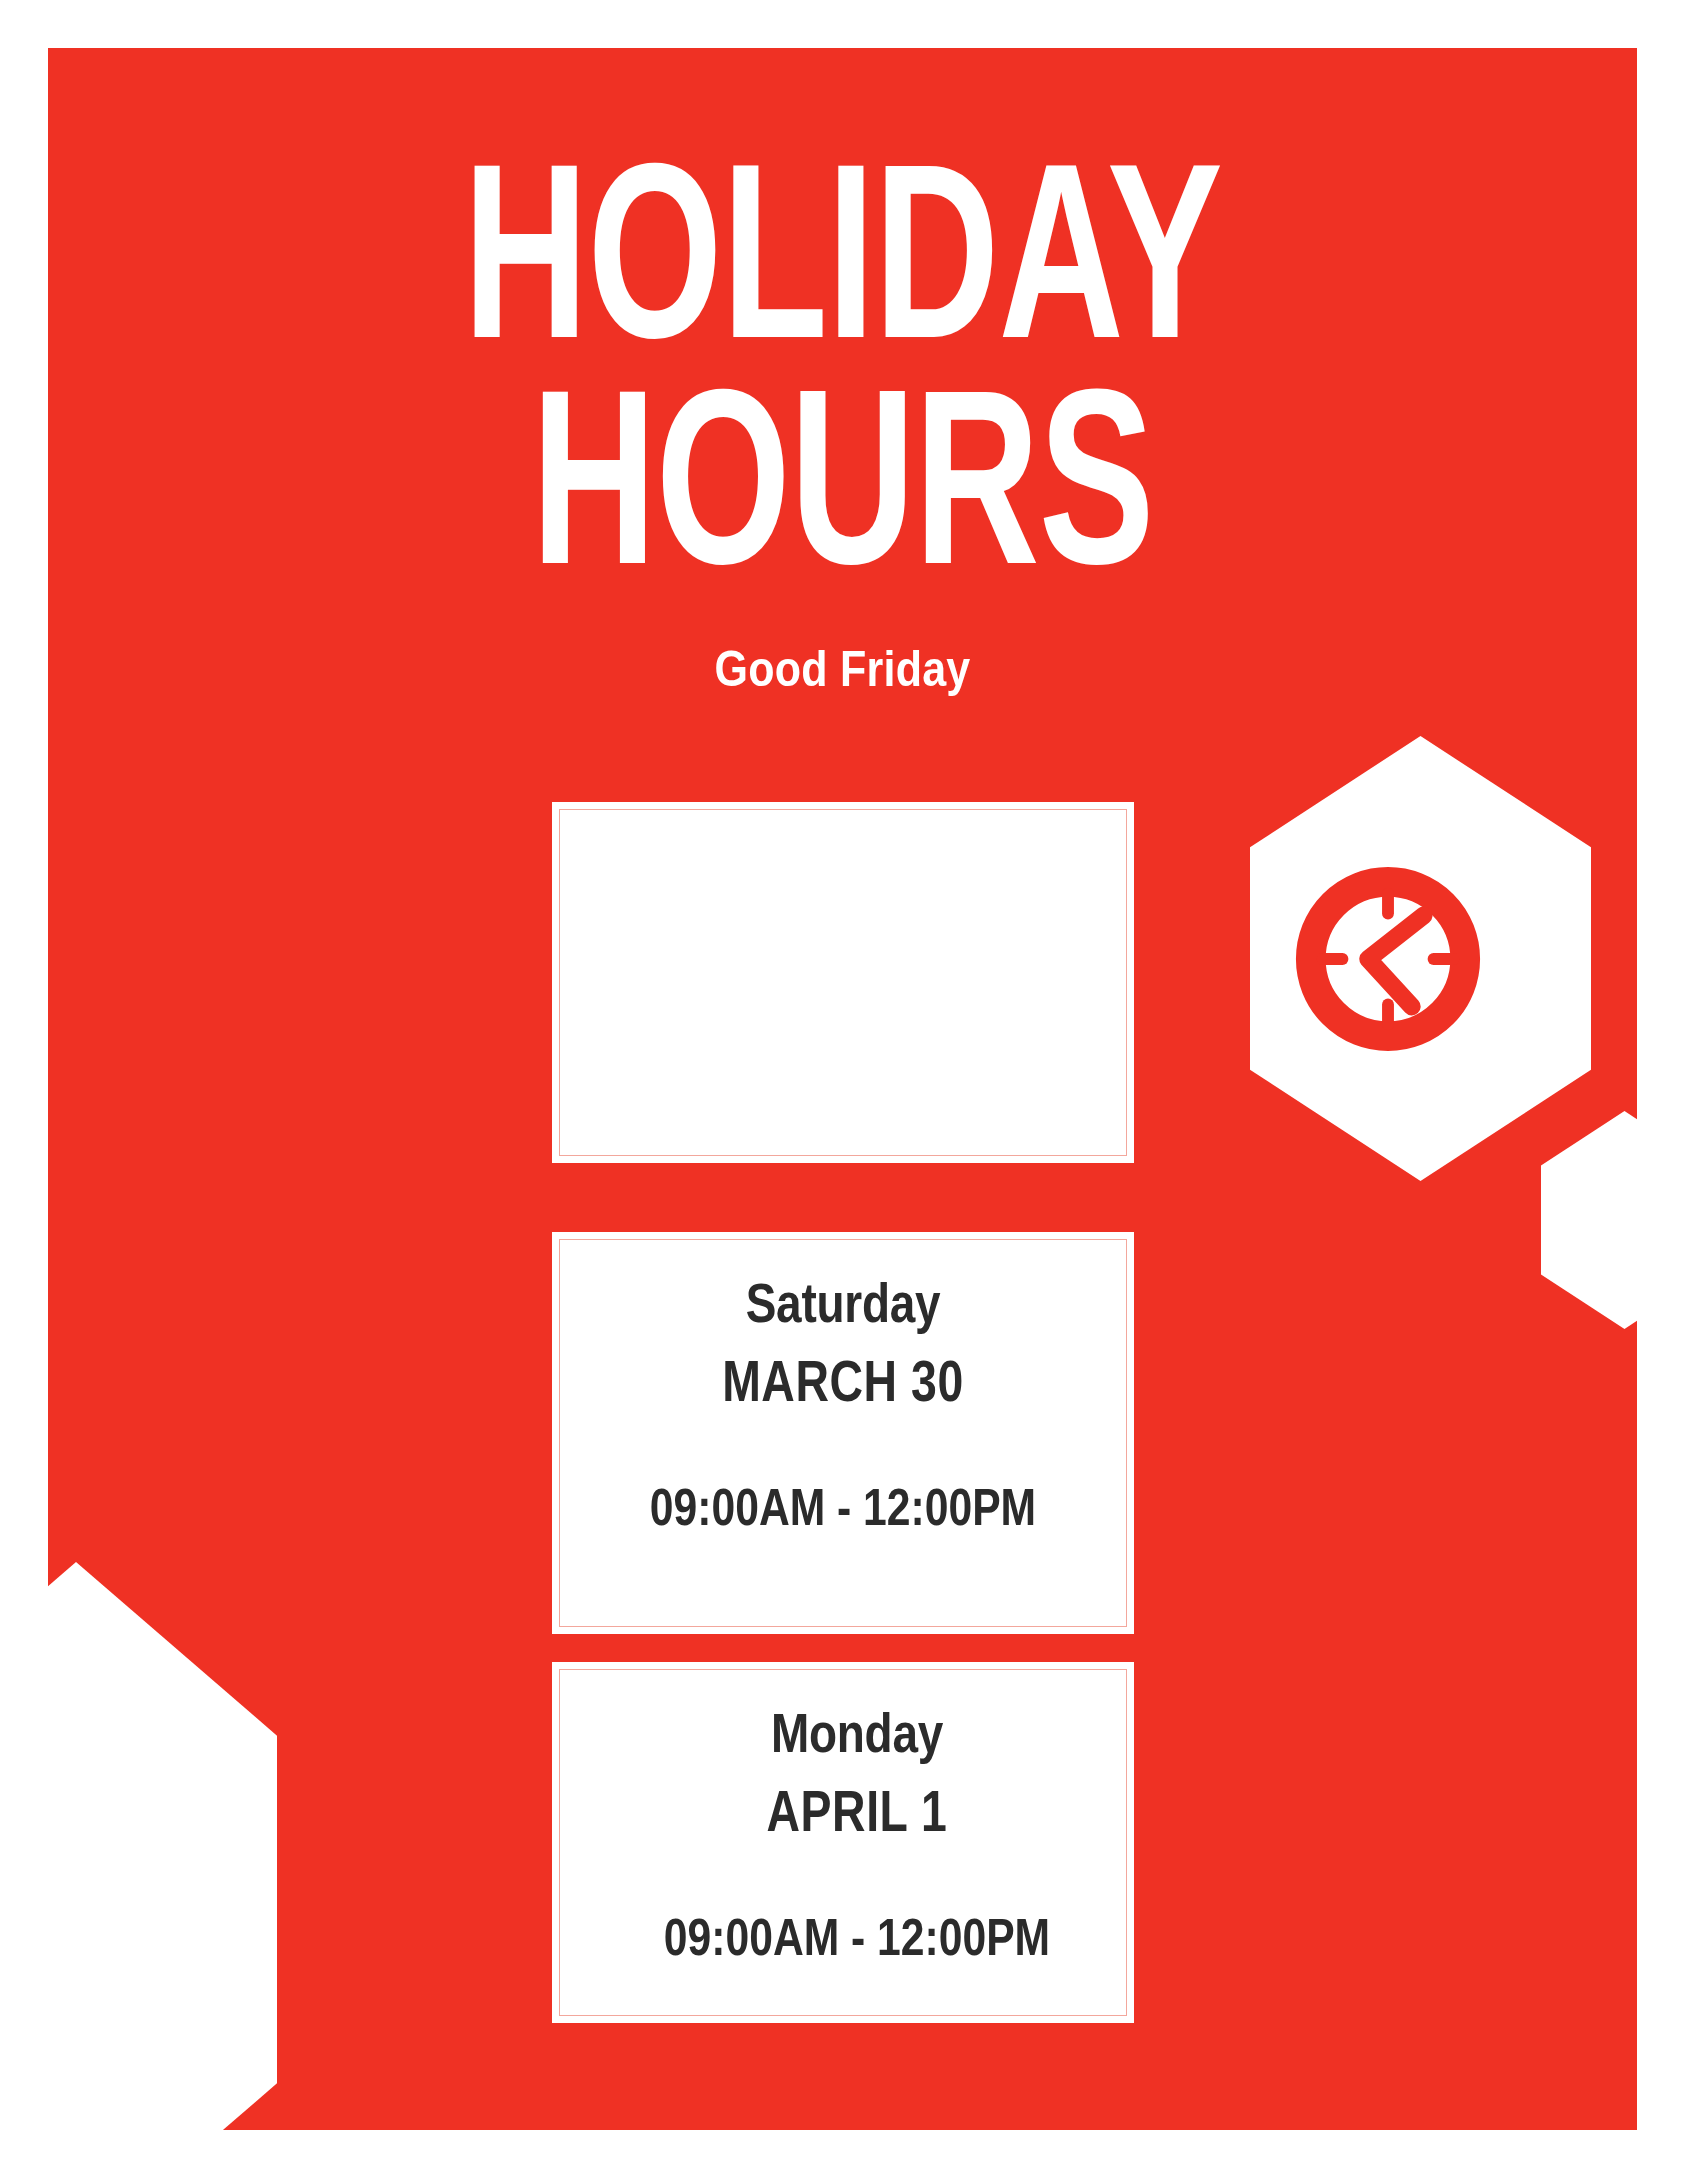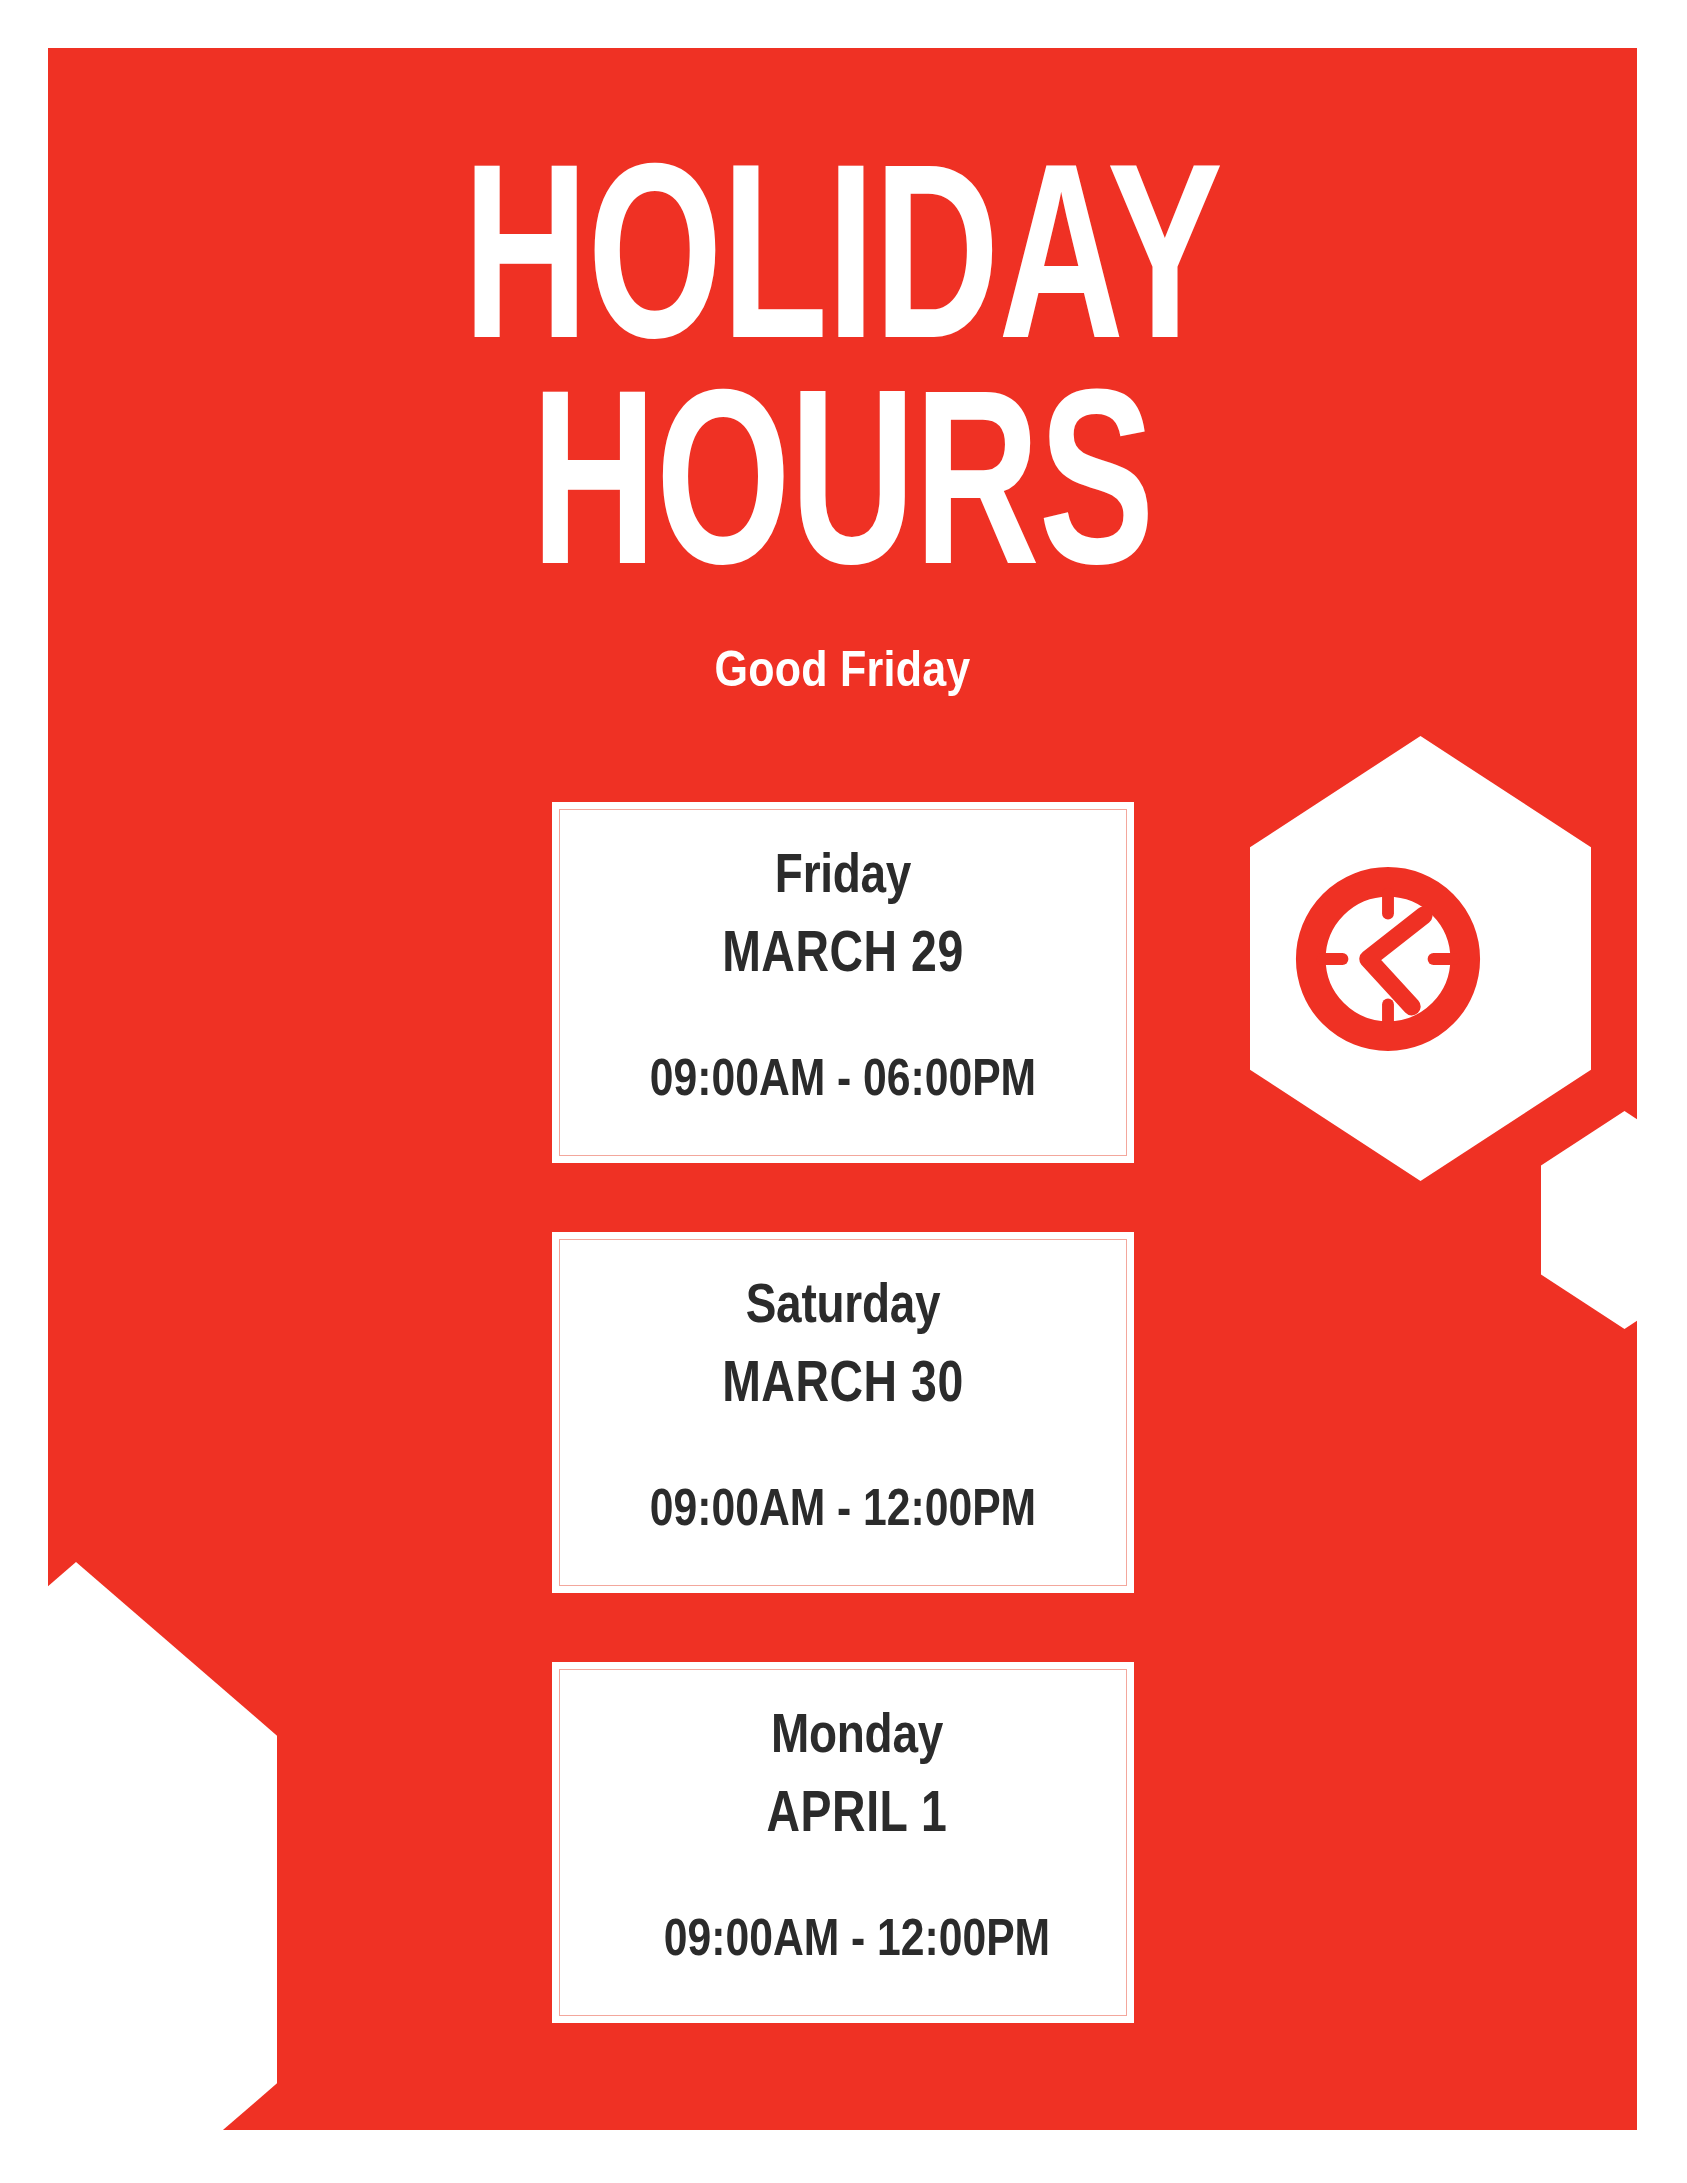--- a/index.html
+++ b/index.html
@@ -163,21 +163,21 @@
     font-weight: 700;
     font-size: 52px;
     line-height: 1.0;
     letter-spacing: 0px;
     transform: scaleX(0.82);
     transform-origin: center center;
     white-space: nowrap;
   }
 
   #card-0 { top: 754px; height: 361px; }   
-  #card-1 { top: 1184px; height: 361px; }   
+  #card-1 { top: 1184px; height: 402px; }   
   #card-2 { top: 1614px; height: 361px; padding-left: 28px; }   
 
   .card-0 .card-day  { margin-top: 43px; }
   .card .card-day    { margin-top: 43px; }
   .card .card-date   { margin-top: 21px; }
   .card .card-time   { margin-top: 71px; }
 </style>
 </head>
 <body>
 
@@ -205,25 +205,20 @@
       <line x1="50" y1="17" x2="50" y2="27" stroke="#EF3124" stroke-width="6" stroke-linecap="round"></line>
       <line x1="50" y1="73" x2="50" y2="83" stroke="#EF3124" stroke-width="6" stroke-linecap="round"></line>
       <line x1="17" y1="50" x2="27" y2="50" stroke="#EF3124" stroke-width="6" stroke-linecap="round"></line>
       <line x1="73" y1="50" x2="83" y2="50" stroke="#EF3124" stroke-width="6" stroke-linecap="round"></line>
 
       <polyline points="68,28 40,50 62,74" fill="none" stroke="#EF3124" stroke-width="9" stroke-linecap="round" stroke-linejoin="round"></polyline>
     </svg>
 
     <div id="card-0" class="card card-0">
       <div class="card-inner"></div>
-      <div class="card-body">
-        <div class="card-day">Friday</div>
-        <div class="card-date">MARCH 29</div>
-        <div class="card-time">09:00AM - 06:00PM</div>
-      </div>
     </div>
 
     <div id="card-1" class="card card-1">
       <div class="card-inner"></div>
       <div class="card-body">
         <div class="card-day">Saturday</div>
         <div class="card-date">MARCH 30</div>
         <div class="card-time">09:00AM - 12:00PM</div>
       </div>
     </div>

